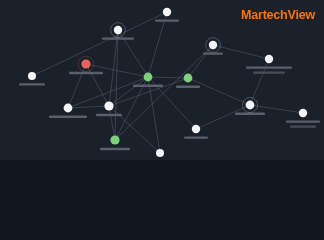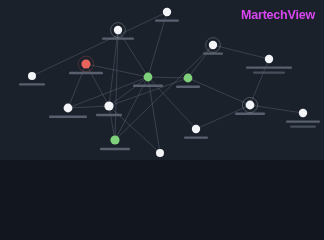--- a/index.html
+++ b/index.html
@@ -108,15 +108,15 @@
         <circle cx="109" cy="106" r="4.6" fill="#f2f4f8" class="node-circle"></circle>
         <circle cx="115" cy="140" r="4.6" fill="#7ed07a" class="node-circle"></circle>
         <circle cx="160" cy="153" r="4" fill="#f2f4f8" class="node-circle"></circle>
         <circle cx="196" cy="129" r="4.2" fill="#f2f4f8" class="node-circle"></circle>
         <circle cx="250" cy="105" r="7.6000000000000005" class="node-halo" stroke="#f2f4f8" stroke-opacity="0.22"></circle>
         <circle cx="250" cy="105" r="4.4" fill="#f2f4f8" class="node-circle"></circle>
         <circle cx="303" cy="113" r="4.2" fill="#f2f4f8" class="node-circle"></circle>
       </g>
   </svg>
 
-  <div id="brand-logo" style="color: #d946ef;">MartechView</div>
+  <div id="brand-logo" style="color: #f97316;">MartechView</div>
 
 </div>
 
 </body></html>

